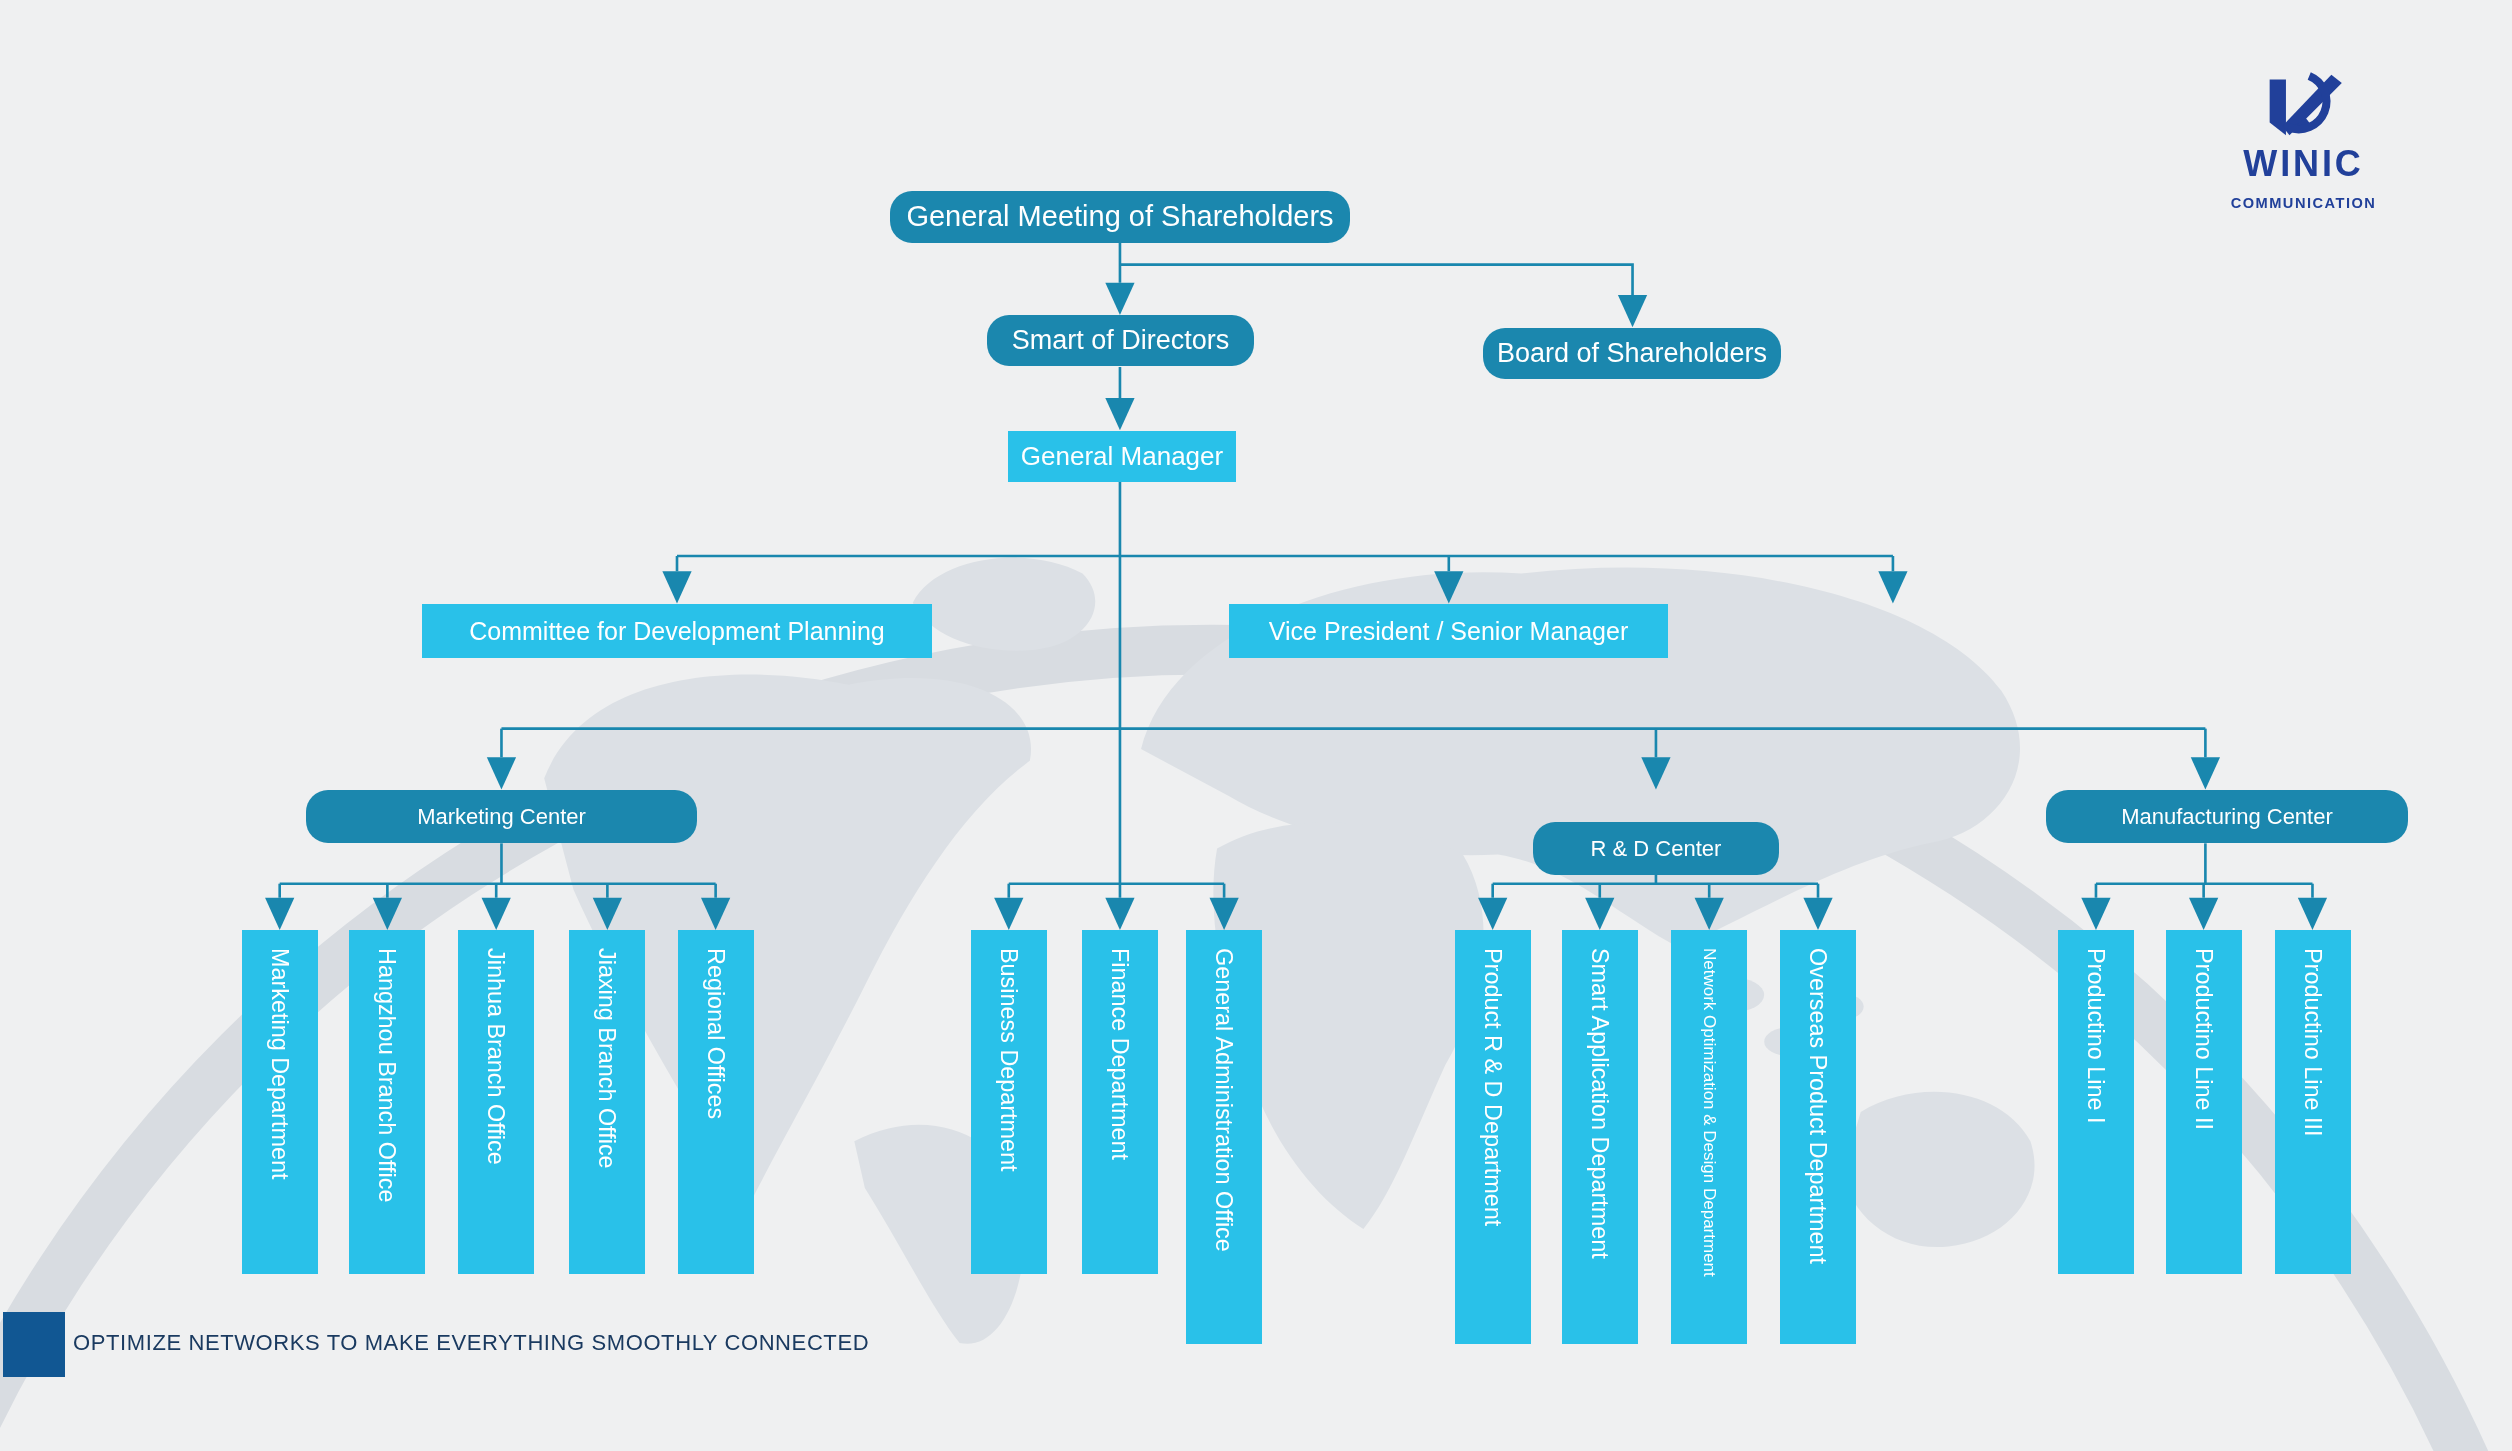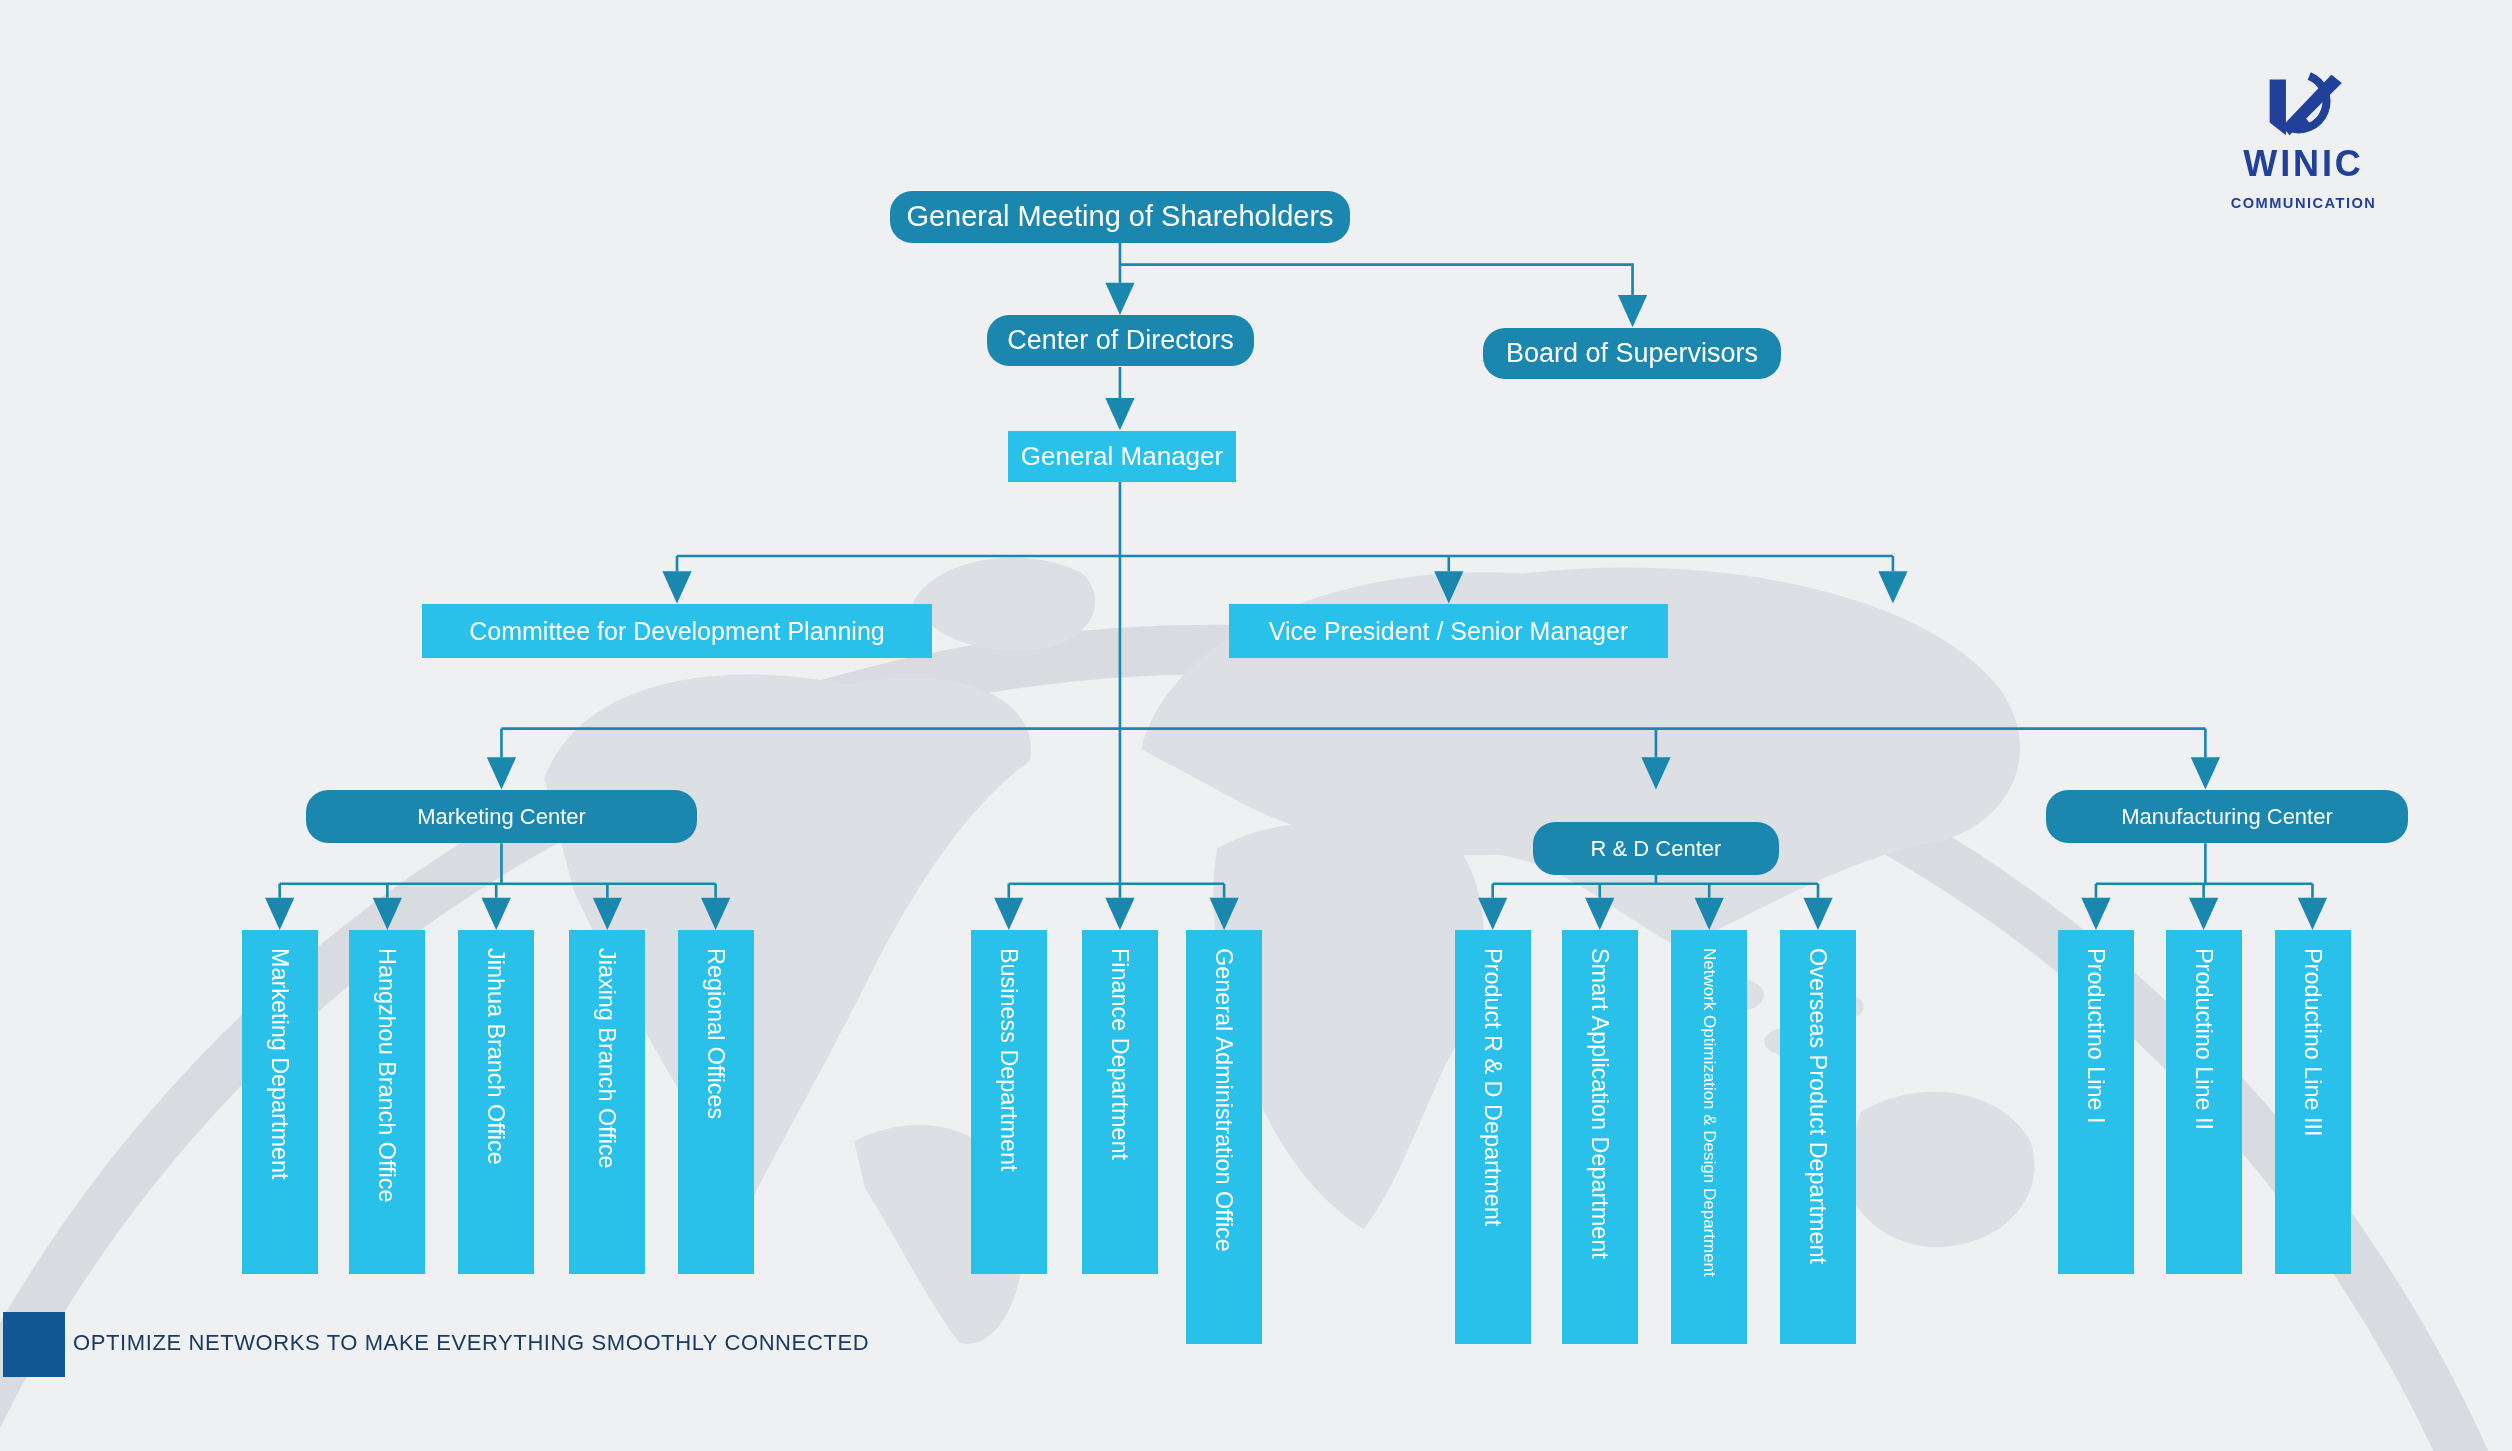--- a/index.html
+++ b/index.html
@@ -141,22 +141,22 @@
 
     <path d="M3769,1441 V1510"></path>
     <path d="M3582,1510 H3952"></path>
     <path d="M3582,1510 V1534" marker-end="url(#arr)"></path>
     <path d="M3766,1510 V1534" marker-end="url(#arr)"></path>
     <path d="M3952,1510 V1534" marker-end="url(#arr)"></path>
   </svg>
 
   <div class="node dark fs-root" style="left:890px;top:191px;width:460px;height:52px;">General Meeting of Shareholders</div>
 
-  <div class="node dark fs-l2" style="left:987px;top:315px;width:267px;height:51px;">Center of Directors</div>
-  <div class="node dark fs-l2" style="left:1483px;top:328px;width:298px;height:51px;">Board of Supervisors</div>
+  <div class="node dark fs-l2" style="left:987px;top:315px;width:267px;height:51px;">Smart of Directors</div>
+  <div class="node dark fs-l2" style="left:1483px;top:328px;width:298px;height:51px;">Board of Shareholders</div>
 
   <div class="node light fs-gm" style="left:1008px;top:431px;width:228px;height:51px;">General Manager</div>
 
   <div class="node light fs-staff" style="left:422px;top:604px;width:510px;height:54px;">Committee for Development Planning</div>
   <div class="node light fs-staff" style="left:1229px;top:604px;width:439px;height:54px;">Vice President / Senior Manager</div>
 
   <div class="node dark fs-center" style="left:306px;top:790px;width:391px;height:53px;">Marketing Center</div>
   <div class="node dark fs-center" style="left:1533px;top:822px;width:246px;height:53px;">R &amp; D Center</div>
   <div class="node dark fs-center" style="left:2046px;top:790px;width:362px;height:53px;">Manufacturing Center</div>
 

